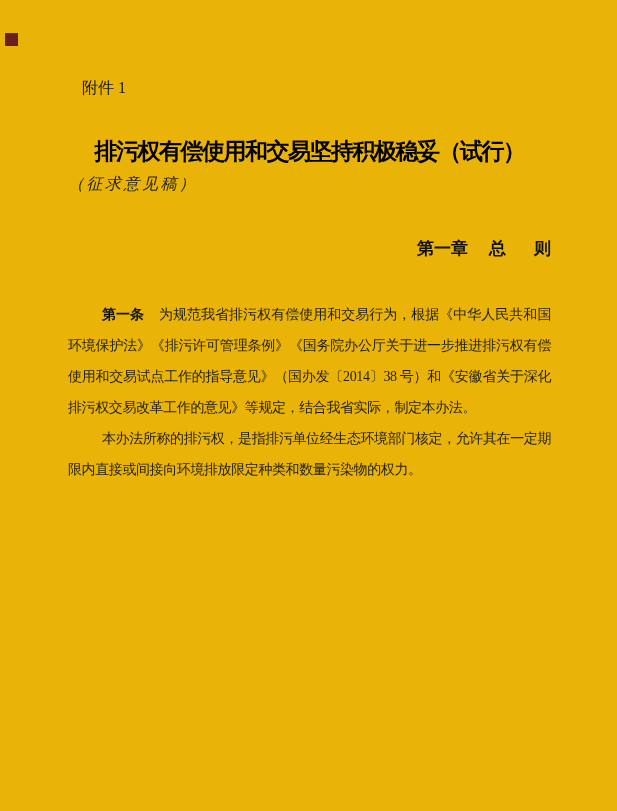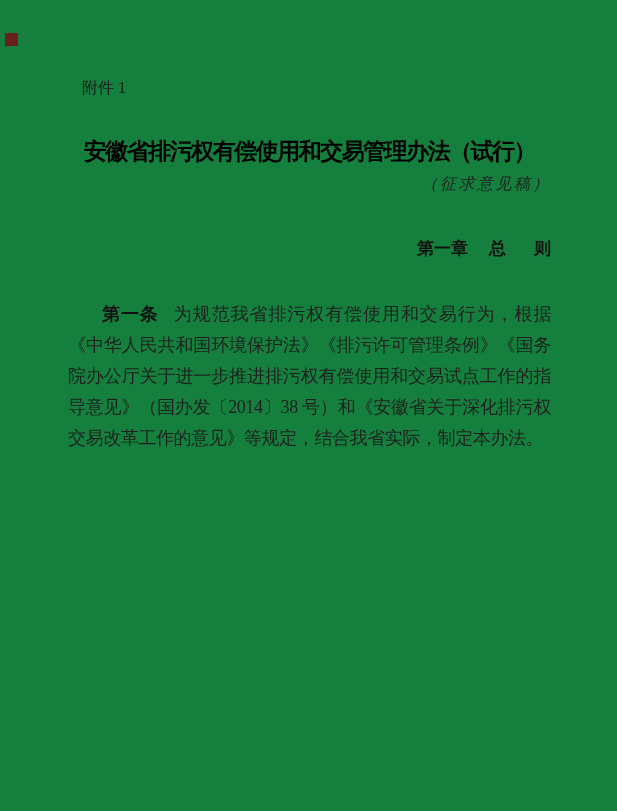--- a/index.html
+++ b/index.html
@@ -4,21 +4,21 @@
 <style>
   html, body {
     margin: 0;
     padding: 0;
     background: #ffffff;
   }
   .page {
     position: relative;
     width: 617px;
     height: 811px;
-    background: #15803d;
+    background: #eab308;
     box-sizing: border-box;
     padding: 78px 66px 0 68px;
     font-family: "Liberation Serif", "DejaVu Serif", serif;
     color: #1f1f1f;
     overflow: hidden;
   }
   .corner-mark {
     position: absolute;
     left: 5px;
     top: 33px;
@@ -37,21 +37,21 @@
     text-align: center;
     font-size: 23px;
     font-weight: 700;
     letter-spacing: -1.5px;
     line-height: 32px;
     white-space: nowrap;
     color: #000000;
   }
   .doc-subtitle {
     margin: 5px 0 0 0;
-    text-align: right;
+    text-align: left;
     font-size: 16px;
     font-style: italic;
     letter-spacing: 2.5px;
     line-height: 22px;
     color: #222222;
   }
   .chapter {
     margin: 42px 0 0 0;
     text-align: right;
     font-size: 17px;
@@ -60,21 +60,21 @@
     font-family: "Liberation Sans", "DejaVu Sans", sans-serif;
     color: #111111;
   }
   .chapter .gap1 { display: inline-block; margin-left: 21px; }
   .chapter .gap2 { display: inline-block; margin-left: 28px; }
   .body-text {
     margin-top: 38px;
   }
   .body-text p {
     margin: 0;
-    font-size: 18px;
+    font-size: 14px;
     line-height: 31px;
     letter-spacing: -0.4px;
     text-align: justify;
     text-indent: 34px;
     color: #1f1f1f;
   }
   .article-label {
     font-weight: 700;
     font-family: "Liberation Sans", "DejaVu Sans", sans-serif;
     margin-right: 15px;
@@ -84,30 +84,31 @@
 </style>
 </head>
 <body>
 
 <div class="page">
 
   <div class="corner-mark"></div>
 
   <p class="attachment">附件 1</p>
 
-  <h1 class="doc-title">安徽省排污权有偿使用和交易管理办法（试行）</h1>
+  <h1 class="doc-title">排污权有偿使用和交易坚持积极稳妥（试行）</h1>
 
   <p class="doc-subtitle">（征求意见稿）</p>
 
   <h2 class="chapter">
     <span>第一章</span><span class="gap1">总</span><span class="gap2">则</span>
   </h2>
 
   <div class="body-text">
 
     <p><span class="article-label">第一条</span><span>为规范我省排污权有偿使用和交易行为，根据《中华人民共和国环境保护法》《排污许可管理条例》《国务院办公厅关于进一步推进排污权有偿使用和交易试点工作的指导意见》（国办发〔2014〕38 号）和《安徽省关于深化排污权交易改革工作的意见》等规定，结合我省实际，制定本办法。</span></p>
 
 
 
+    <p><span class="article-label"></span><span>本办法所称的排污权，是指排污单位经生态环境部门核定，允许其在一定期限内直接或间接向环境排放限定种类和数量污染物的权力。</span></p>
 
   </div>
 
 </div>
 
 </body></html>

